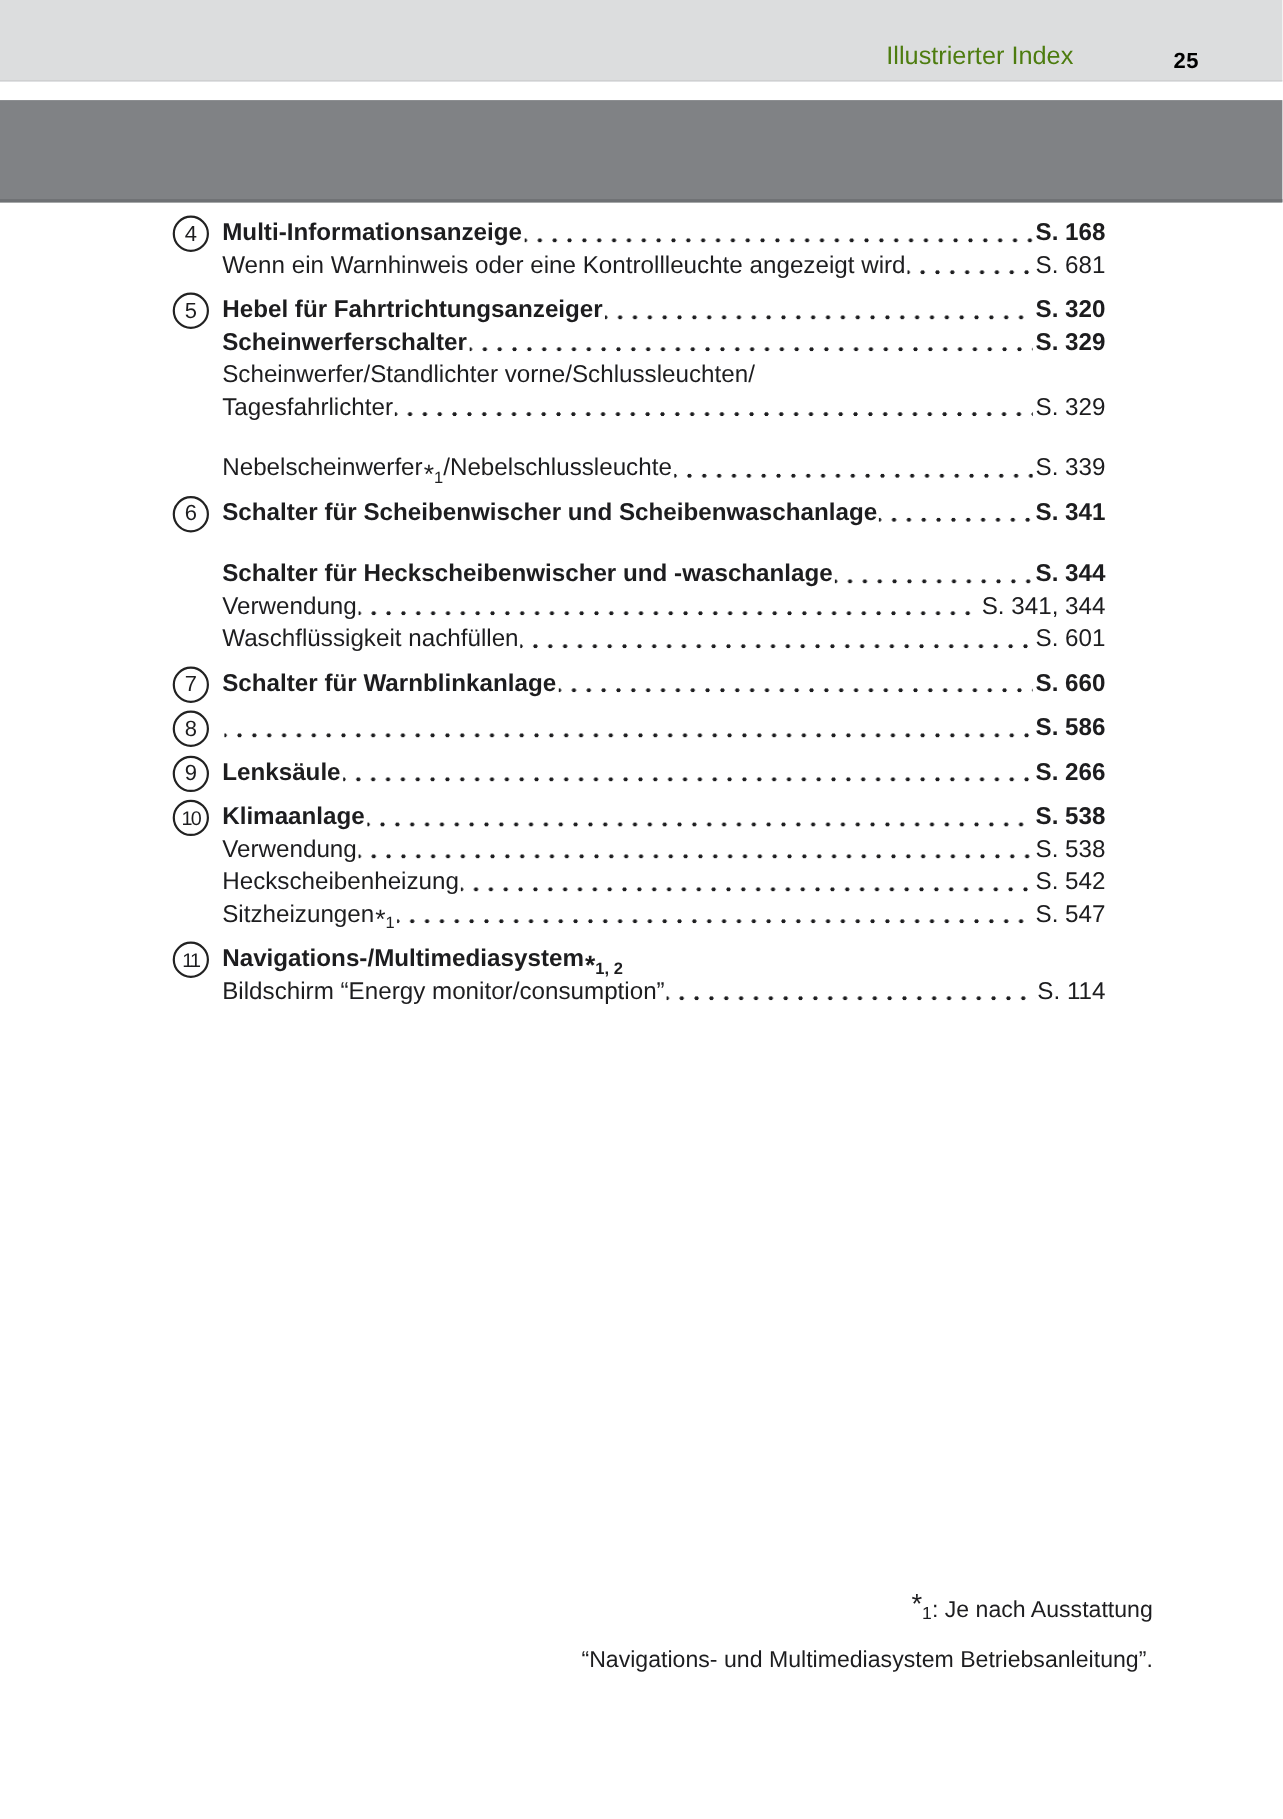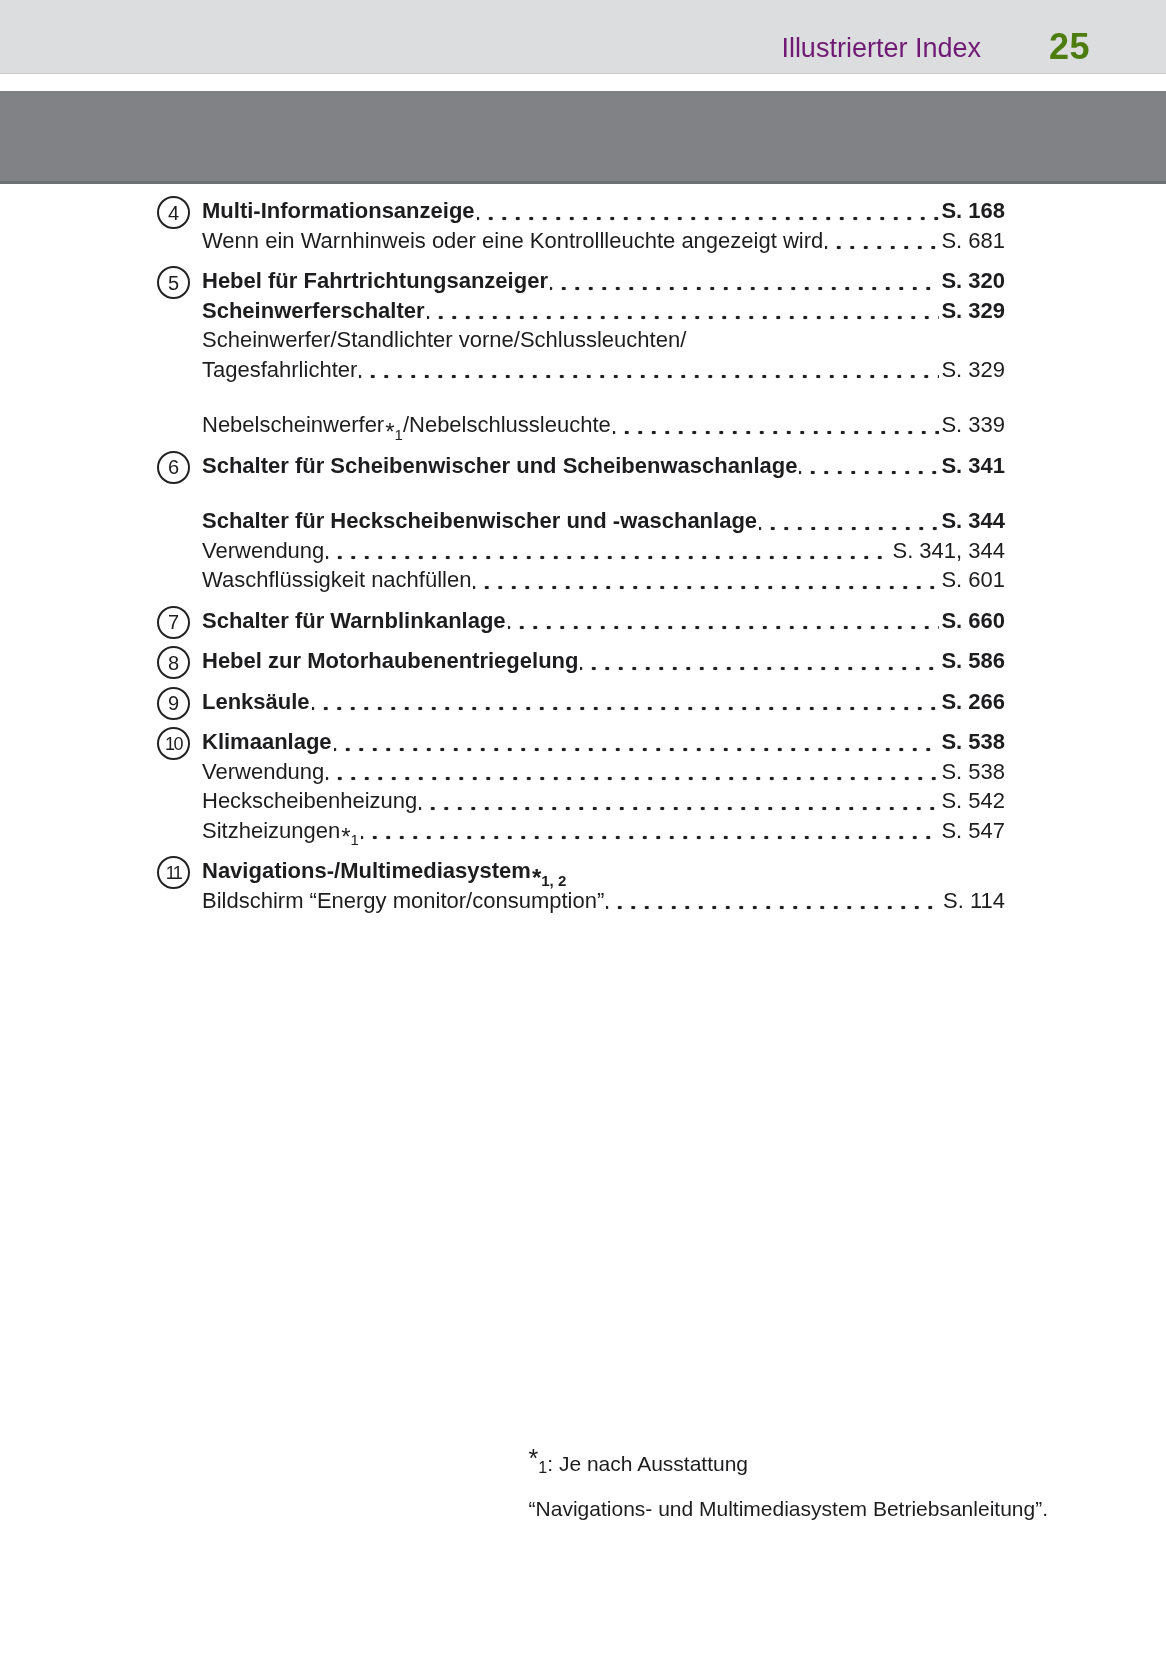--- a/index.html
+++ b/index.html
@@ -14,24 +14,24 @@
   }
   .page-header {
     height: 74px;
     background: #dcddde;
     border-bottom: 1px solid #c9cacc;
     display: flex;
     justify-content: flex-end;
     align-items: flex-end;
     padding: 0 76px 9px 0;
   }
-  .section-title { font-size: 27px; color: #701a75; }
+  .section-title { font-size: 23px; color: #4d7c0f; }
   .page-number {
-    font-size: 36px; font-weight: bold; color: #4d7c0f;
-    margin-left: 68px; position: relative; top: 4px; letter-spacing: 0.5px;
+    font-size: 20px; font-weight: bold; color: #000000;
+    margin-left: 91px; position: relative; top: 4px; letter-spacing: 0.5px;
   }
   .title-band {
     margin-top: 17px;
     height: 93px;
     background: #808285;
     border-bottom: 3px solid #6e7174;
   }
   .toc {
     margin: 12px 0 0 157px;
     width: 848px;
@@ -69,21 +69,21 @@
     background-position: 7px calc(100% - 5px);
   }
   .page-ref { white-space: nowrap; }
   .sup-star { font-size: 24px; font-weight: bold; position: relative; top: -8px; line-height: 0; margin-left: 1px; }
   .sup-num  { font-size: 15px; font-weight: bold; position: relative; top: -5px; line-height: 0; }
   .row:not(.b) .sup-star, .row:not(.b) .sup-num { font-weight: normal; }
   .footnotes {
     position: absolute;
     top: 1448px;
     right: 118px;
-    text-align: left;
+    text-align: right;
     font-size: 21px;
     line-height: 32px;
   }
   .fn-line1 { margin-bottom: 13px; }
   .fn-star { font-size: 25px; position: relative; top: -4px; line-height: 0; }
   .fn-num  { font-size: 16px; position: relative; top: 2px; line-height: 0; }
 </style>
 </head>
 <body>
 
@@ -168,21 +168,20 @@
 
   <div class="row b group">
     <span class="circle">7</span>
     <span class="label">Schalter für Warnblinkanlage</span>
     <span class="leader"></span>
     <span class="page-ref">S. 660</span>
   </div>
 
   <div class="row b group">
     <span class="circle">8</span>
-    <span class="label">Hebel zur Motorhaubenentriegelung</span>
     <span class="leader"></span>
     <span class="page-ref">S. 586</span>
   </div>
 
   <div class="row b group">
     <span class="circle">9</span>
   </div>
 
   <div class="row b">
     <span class="label">Lenksäule</span>

